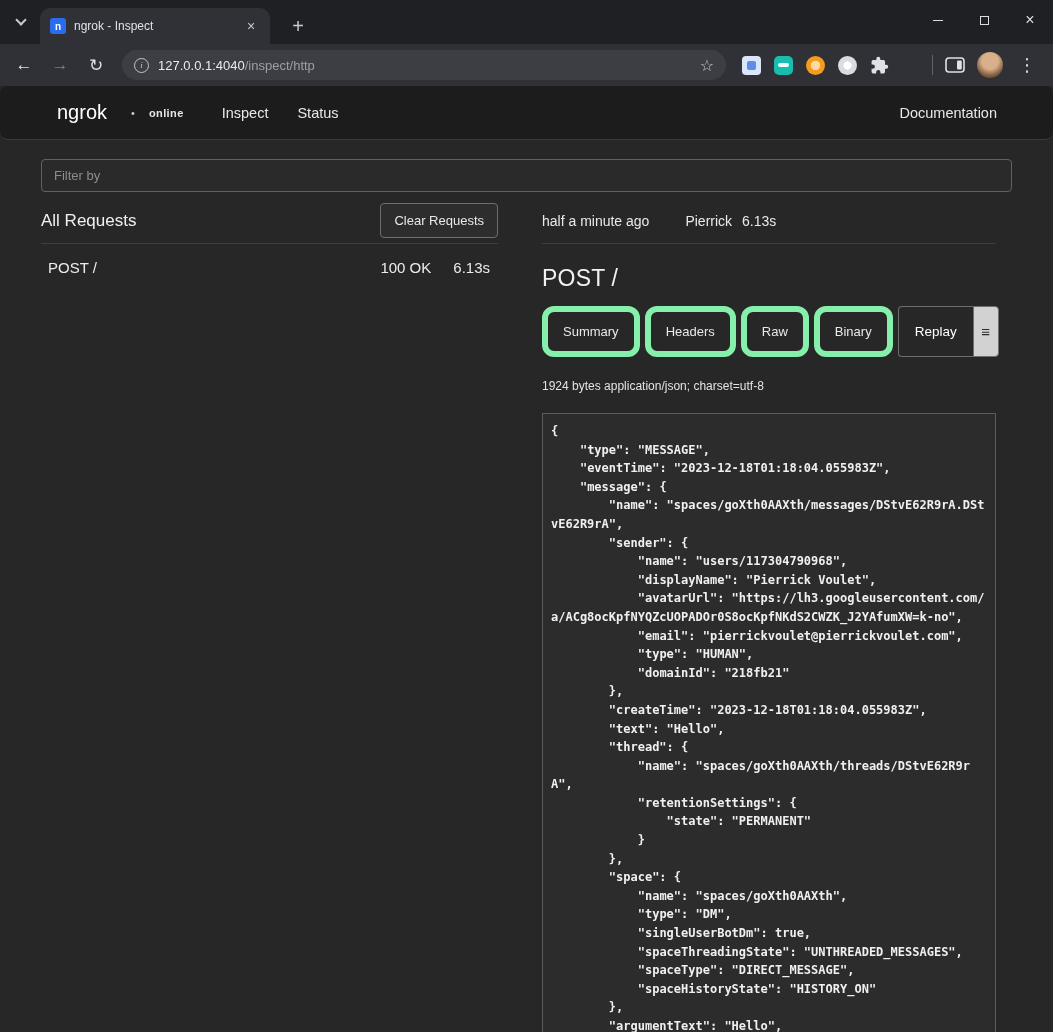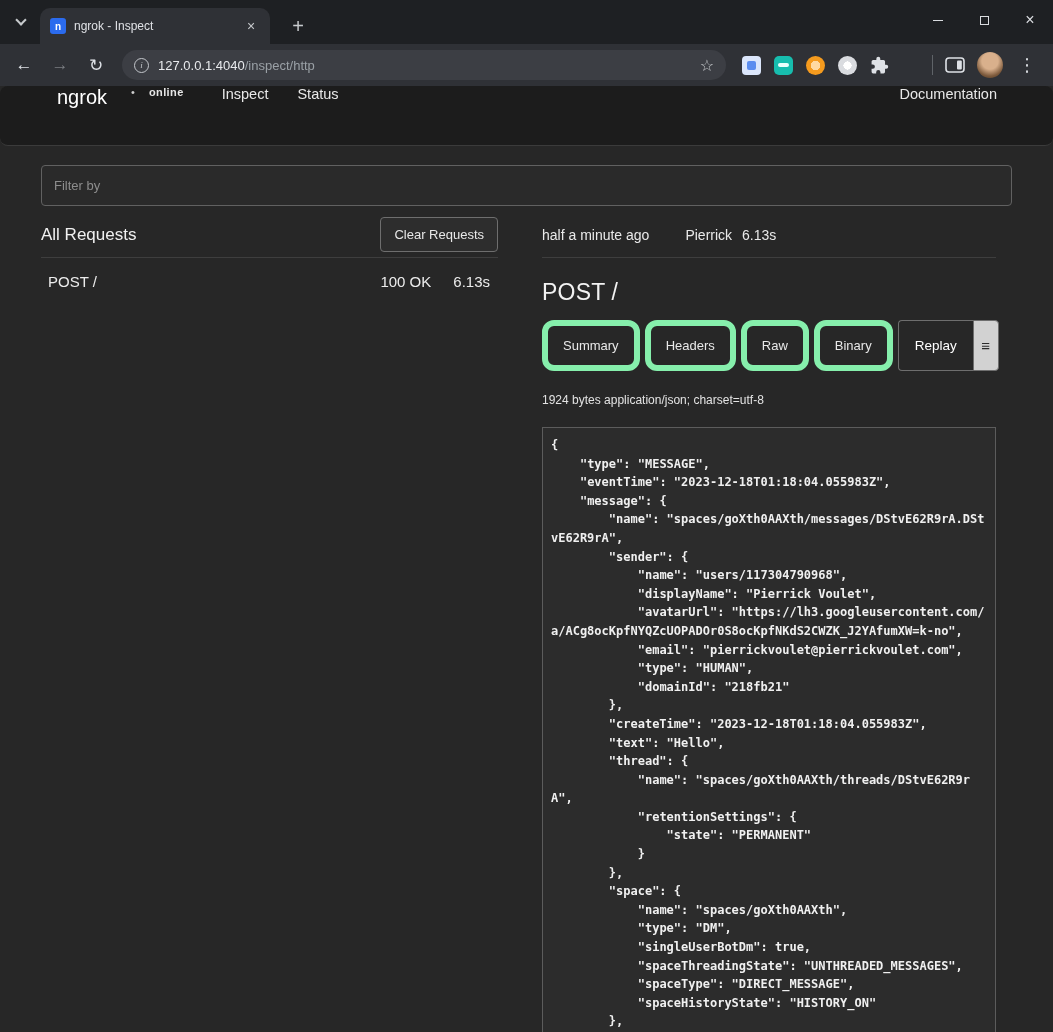--- a/index.html
+++ b/index.html
@@ -51,32 +51,32 @@
           background:radial-gradient(circle, #ffd9a0 0 34%, #f59b1e 35% 100%); }
   .ext4 { width:19px; height:19px; border-radius:50%;
           background:radial-gradient(circle, #ffffff 0 30%, #dadce0 31% 100%); }
   .right-cluster { margin-left:auto; display:flex; align-items:center; gap:12px; padding-right:6px; }
   .v-divider { width:1px; height:20px; background:#5f6368; }
   .avatar { width:26px; height:26px; border-radius:50%;
             background:radial-gradient(circle at 50% 35%, #d9b08c 0 38%, #7d5a3c 70%, #46321f 100%); }
   .menu-dots { font-size:18px; color:#dee1e6; width:24px; text-align:center; }
 
   
-  .ngrok-nav { height:60px; background:#1c1c1c; border-bottom:1px solid #3b3b3b;
-               display:flex; align-items:flex-start; padding:0 56px 0 57px; color:#e8e8e8;border-radius:8px; }
+  .ngrok-nav { height:54px; background:#1c1c1c; border-bottom:1px solid #3b3b3b;
+               display:flex; align-items:center; padding:0 56px 0 57px; color:#e8e8e8;border-radius:8px; }
   .brand { font-size:20px; color:#ffffff; margin-right:24px; }
   .status-dot { font-size:11px; color:#cfcfcf; margin-right:14px; }
   .status-txt { font-size:11px; font-weight:bold; letter-spacing:.4px; color:#e6e6e6; margin-right:38px; }
   .nav-link { font-size:14.5px; color:#e8e8e8; margin-right:39px; }
   .nav-link.first { margin-right:29px; }
   .nav-right { margin-left:auto; font-size:14.5px; color:#e8e8e8;padding-left:24px; }
 
   .main { padding:0 41px; }
   .filter-wrap { margin-top:19px; }
-  .filter-input { width:100%; height:41px; background:#2a2a2a; border:1px solid #616161; border-radius:4px;
+  .filter-input { width:100%; height:33px; background:#2a2a2a; border:1px solid #616161; border-radius:4px;
                   color:#dddddd; font-size:13px; padding:0 12px; outline:none;
                   font-family:"Liberation Sans", sans-serif; }
   .filter-input::placeholder { color:#8d8d8d; }
 
   .content { display:flex; margin-top:6px; }
   .left-col { width:457px; margin-right:44px; flex:none; }
   .right-col { width:454px; flex:none; }
 
   .panel-head { height:46px; display:flex; align-items:center; border-bottom:1px solid #3e3e3e; }
   .requests-title { font-size:17px; color:#f0f0f0; }

